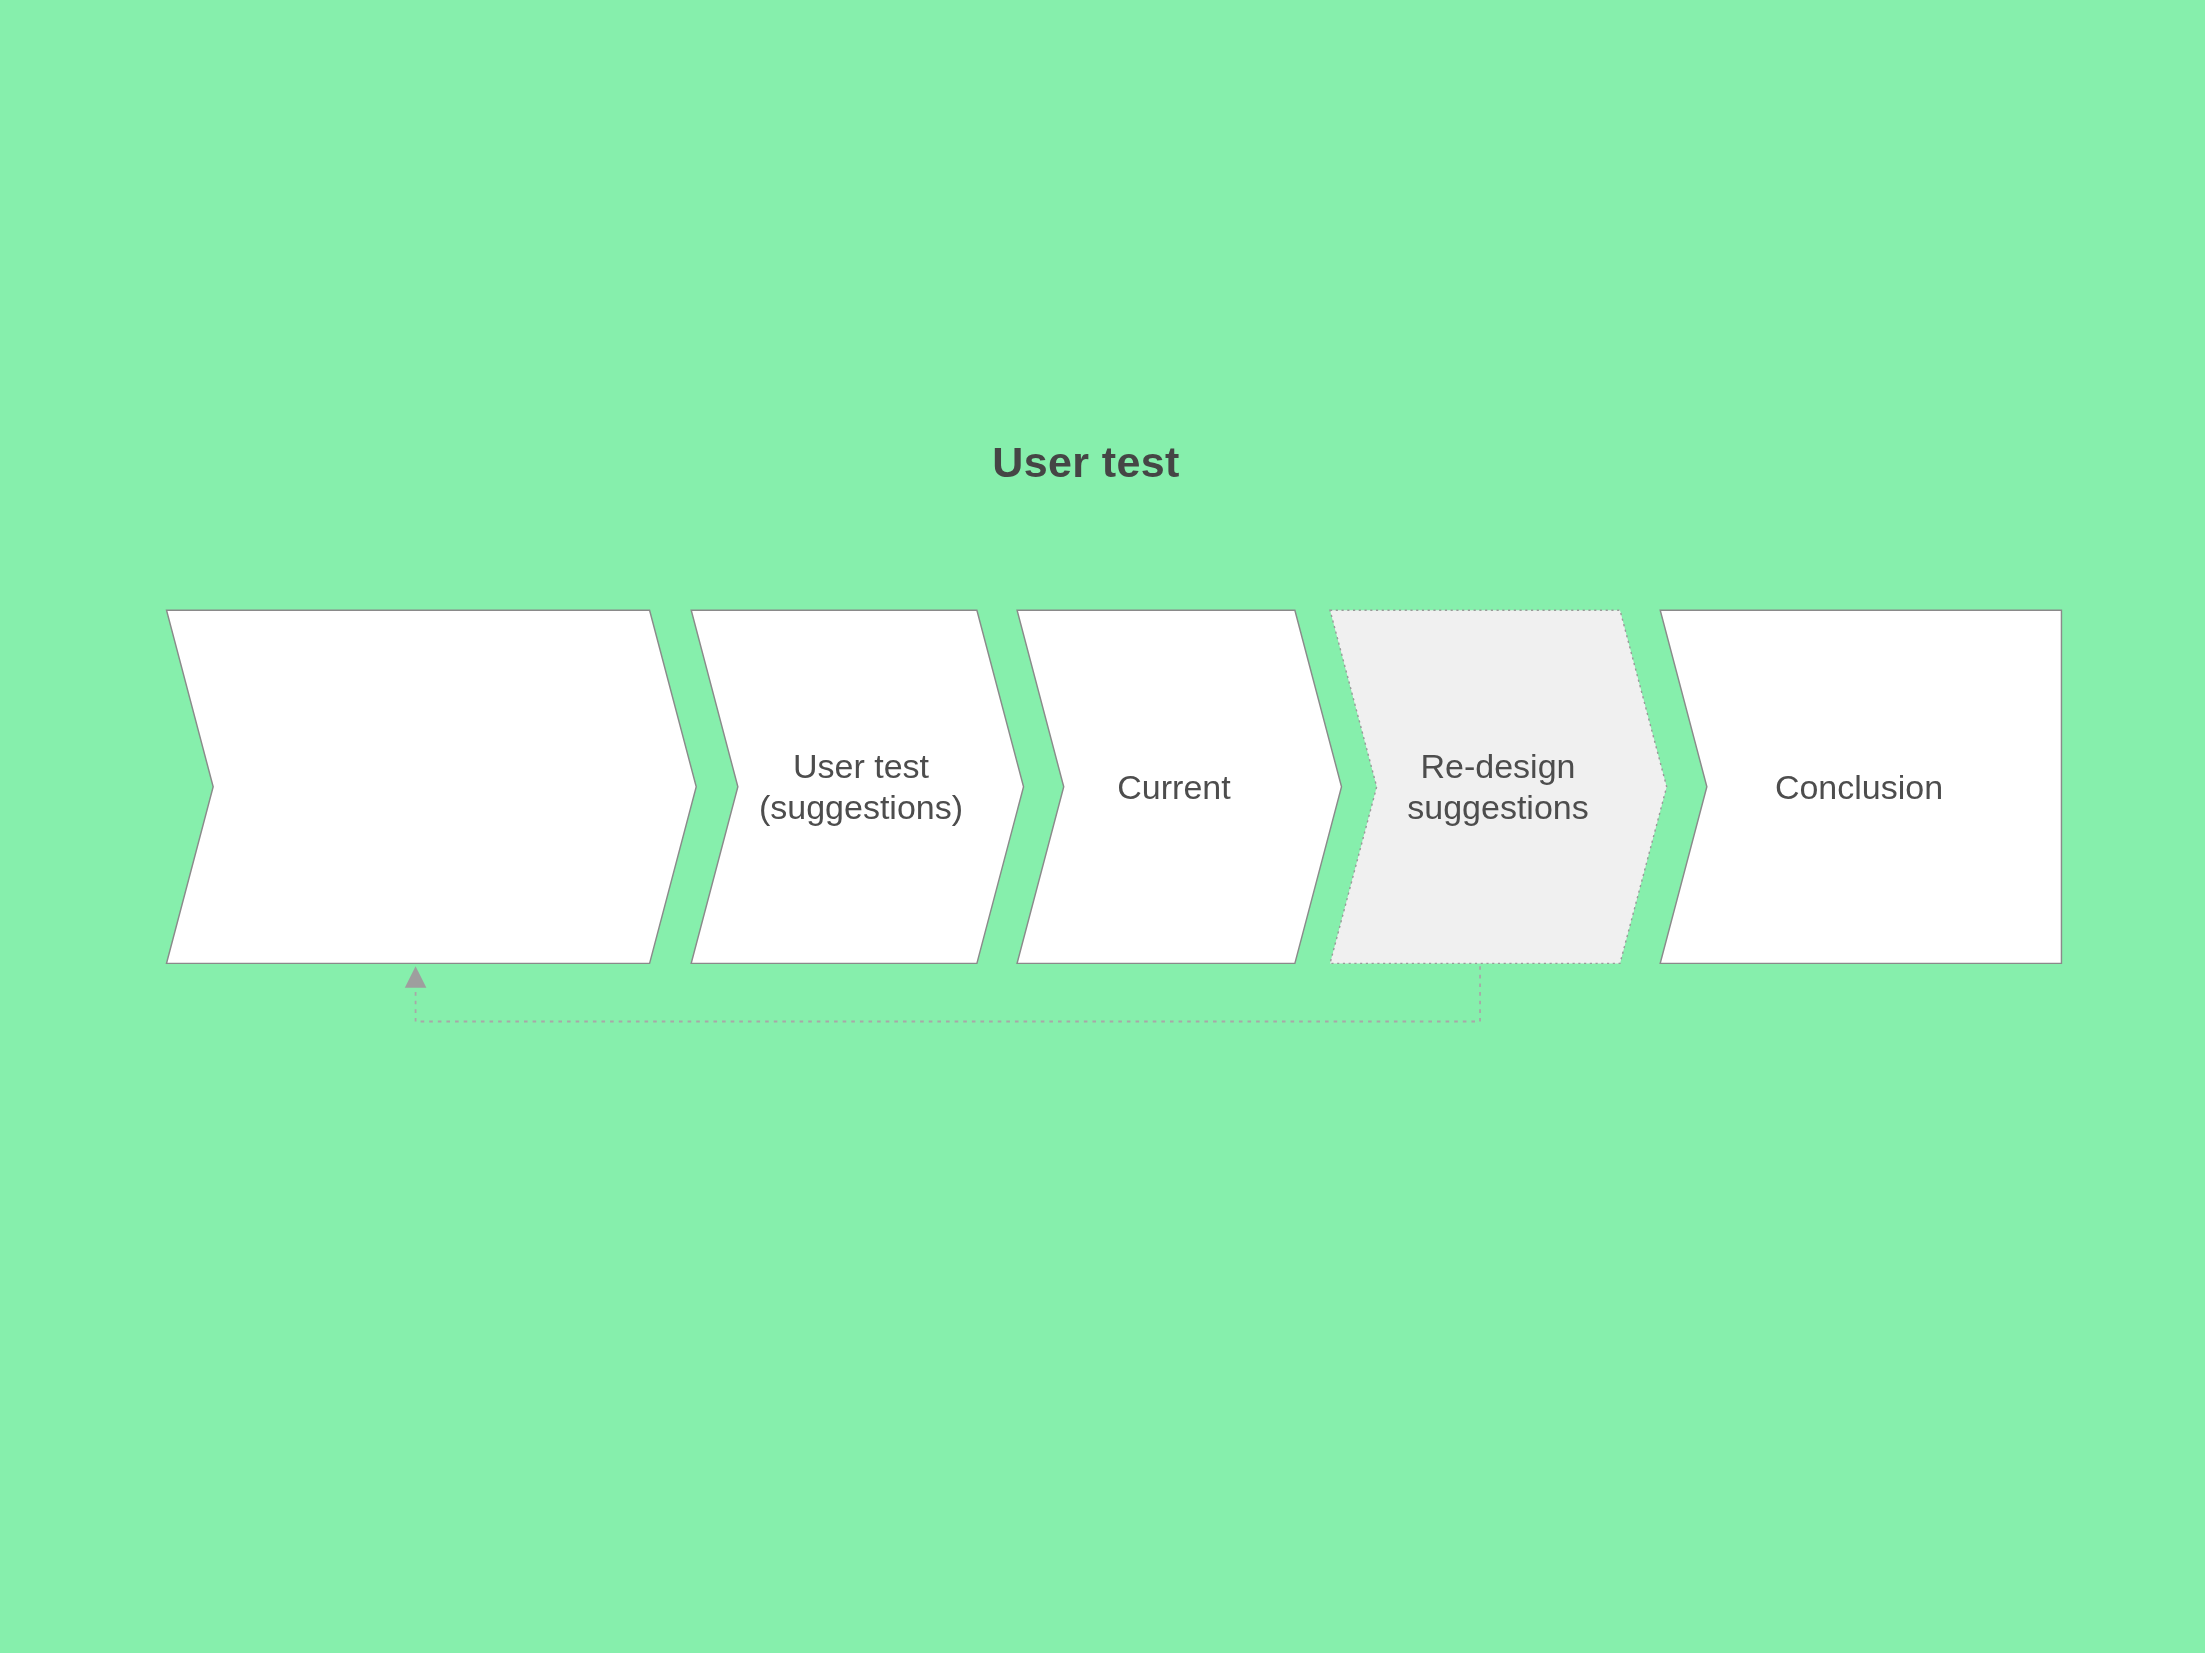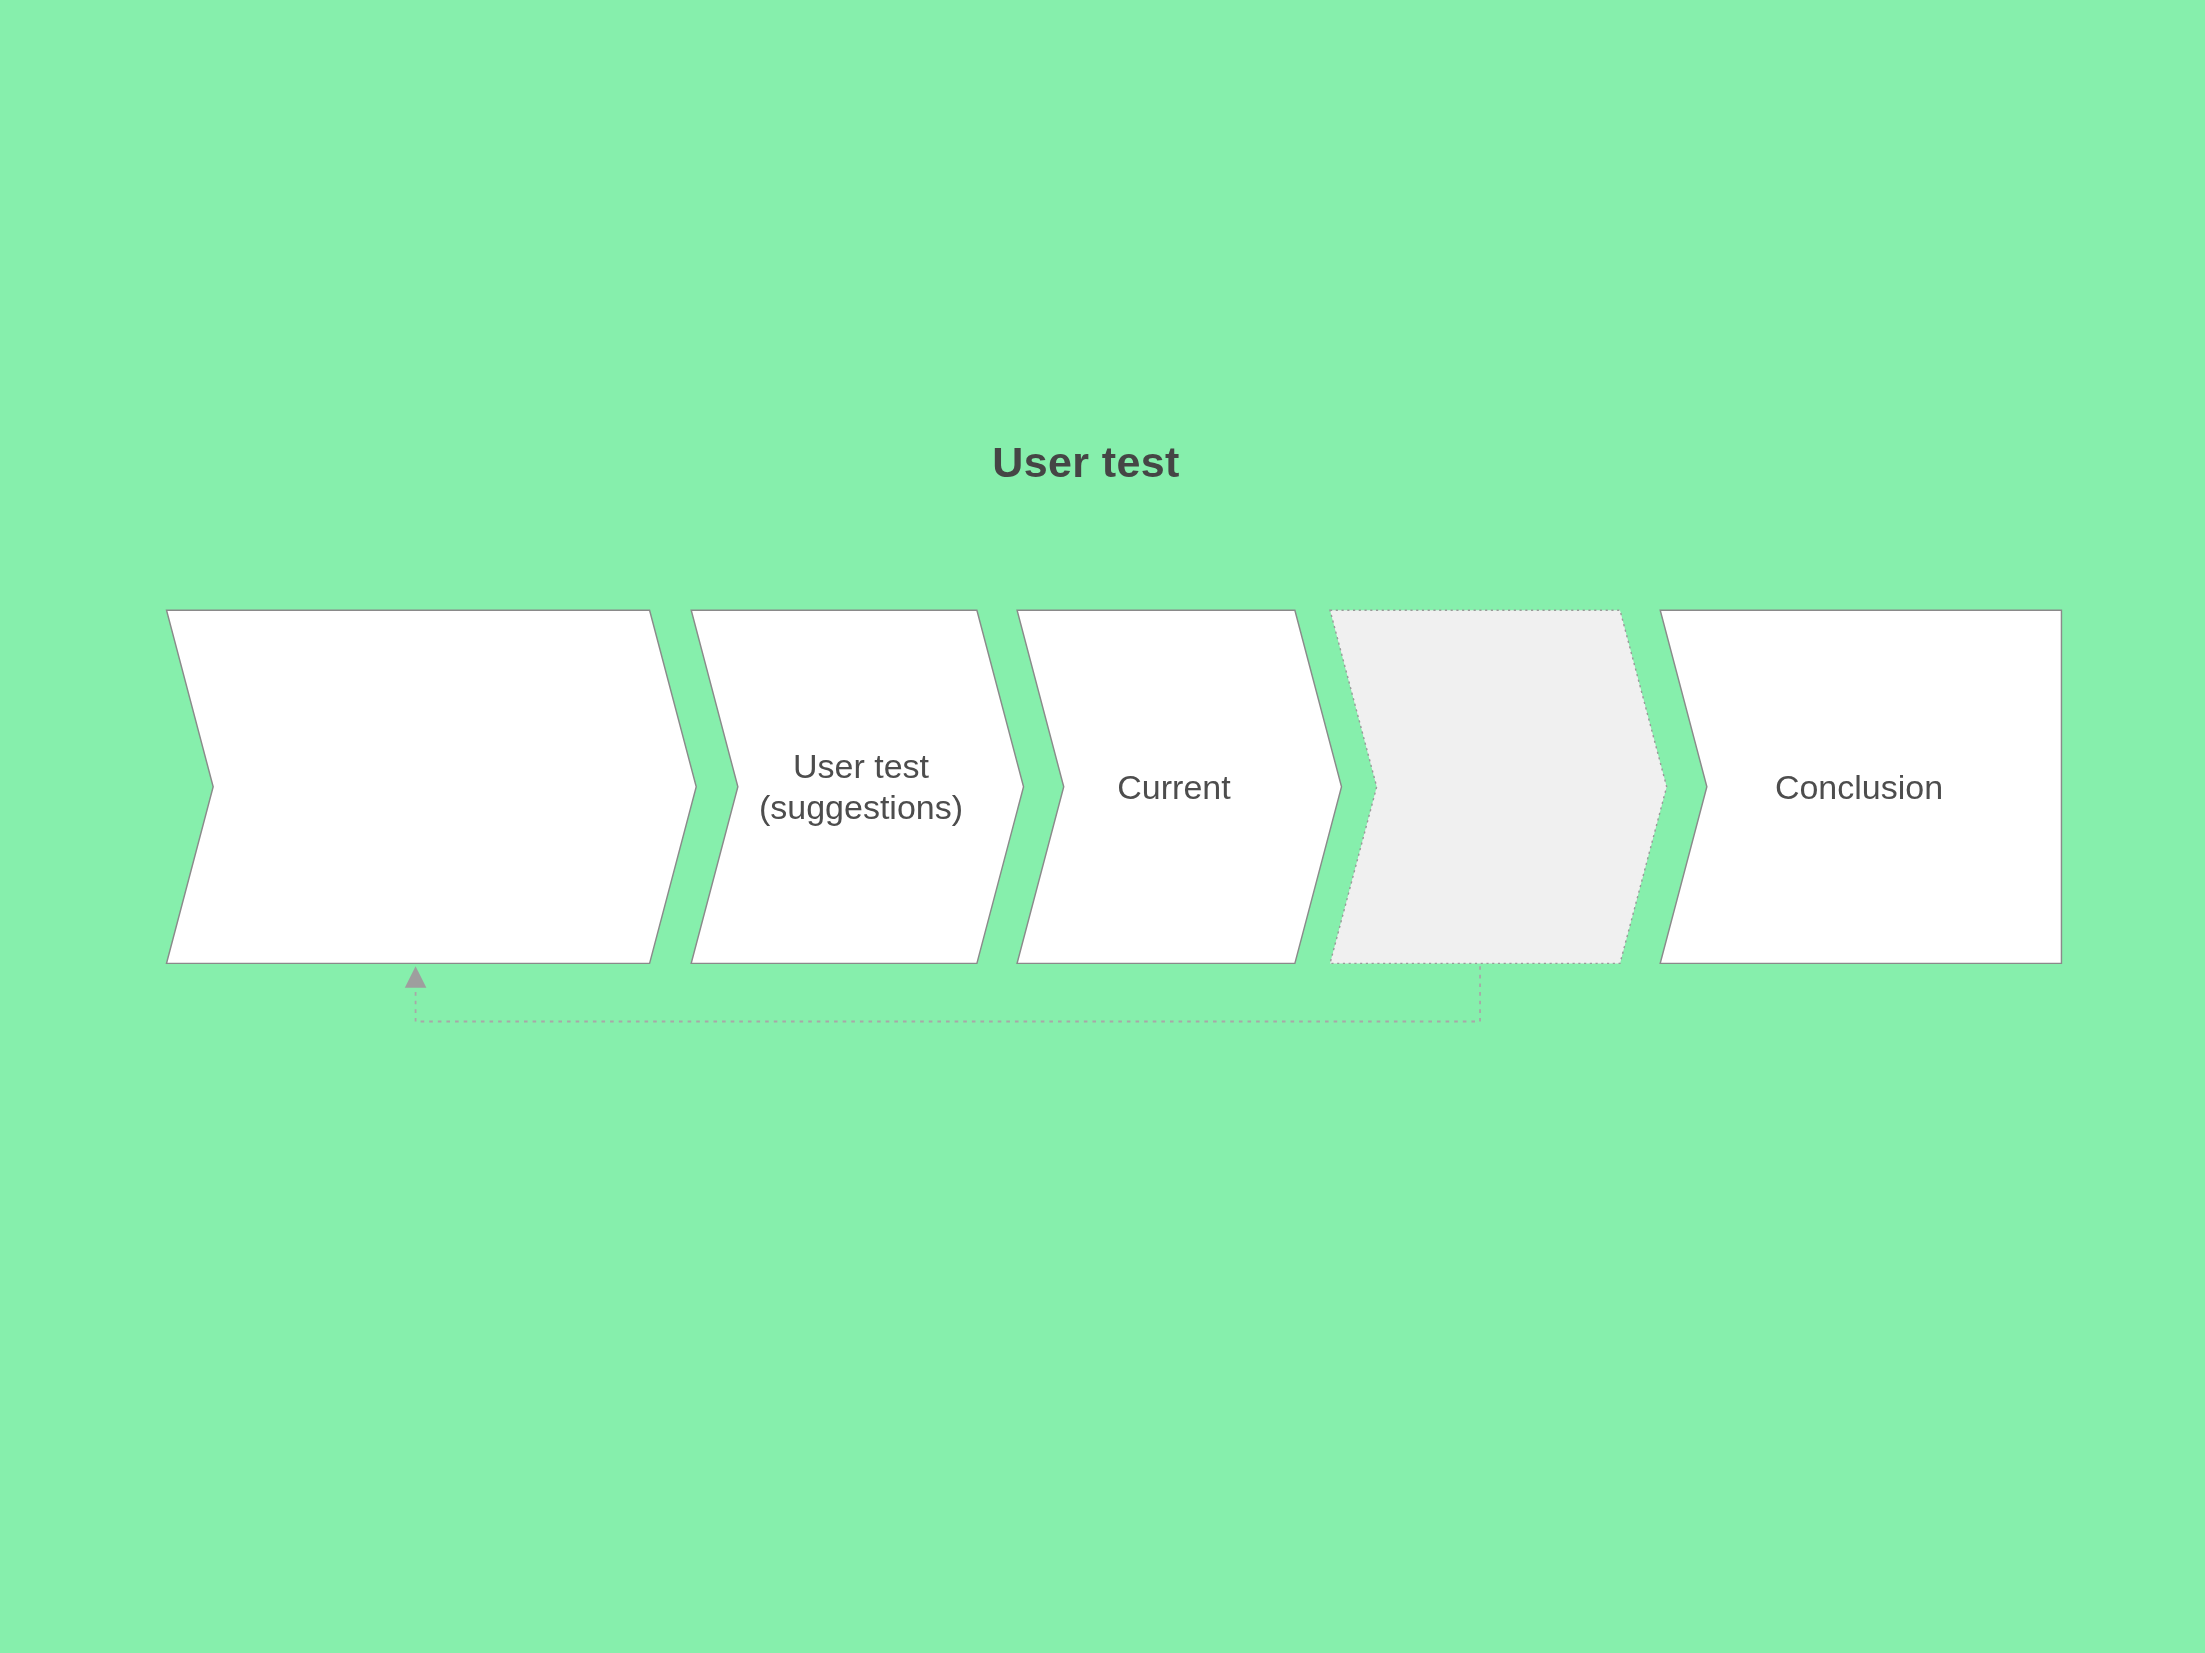--- a/index.html
+++ b/index.html
@@ -100,19 +100,23 @@
 
   <div class="step-label step-label--center" id="label-step-1">
     <span>User test</span>
     <span>(suggestions)</span>
   </div>
 
   <div class="step-label step-label--center" id="label-step-2">
     <span>Current</span>
   </div>
 
+  <div class="step-label step-label--center" id="label-step-3">
+    <span>Re-design</span>
+    <span>suggestions</span>
+  </div>
 
   <div class="step-label step-label--center" id="label-step-4">
     <span>Conclusion</span>
   </div>
 
 </div>
 
 
 </body></html>

